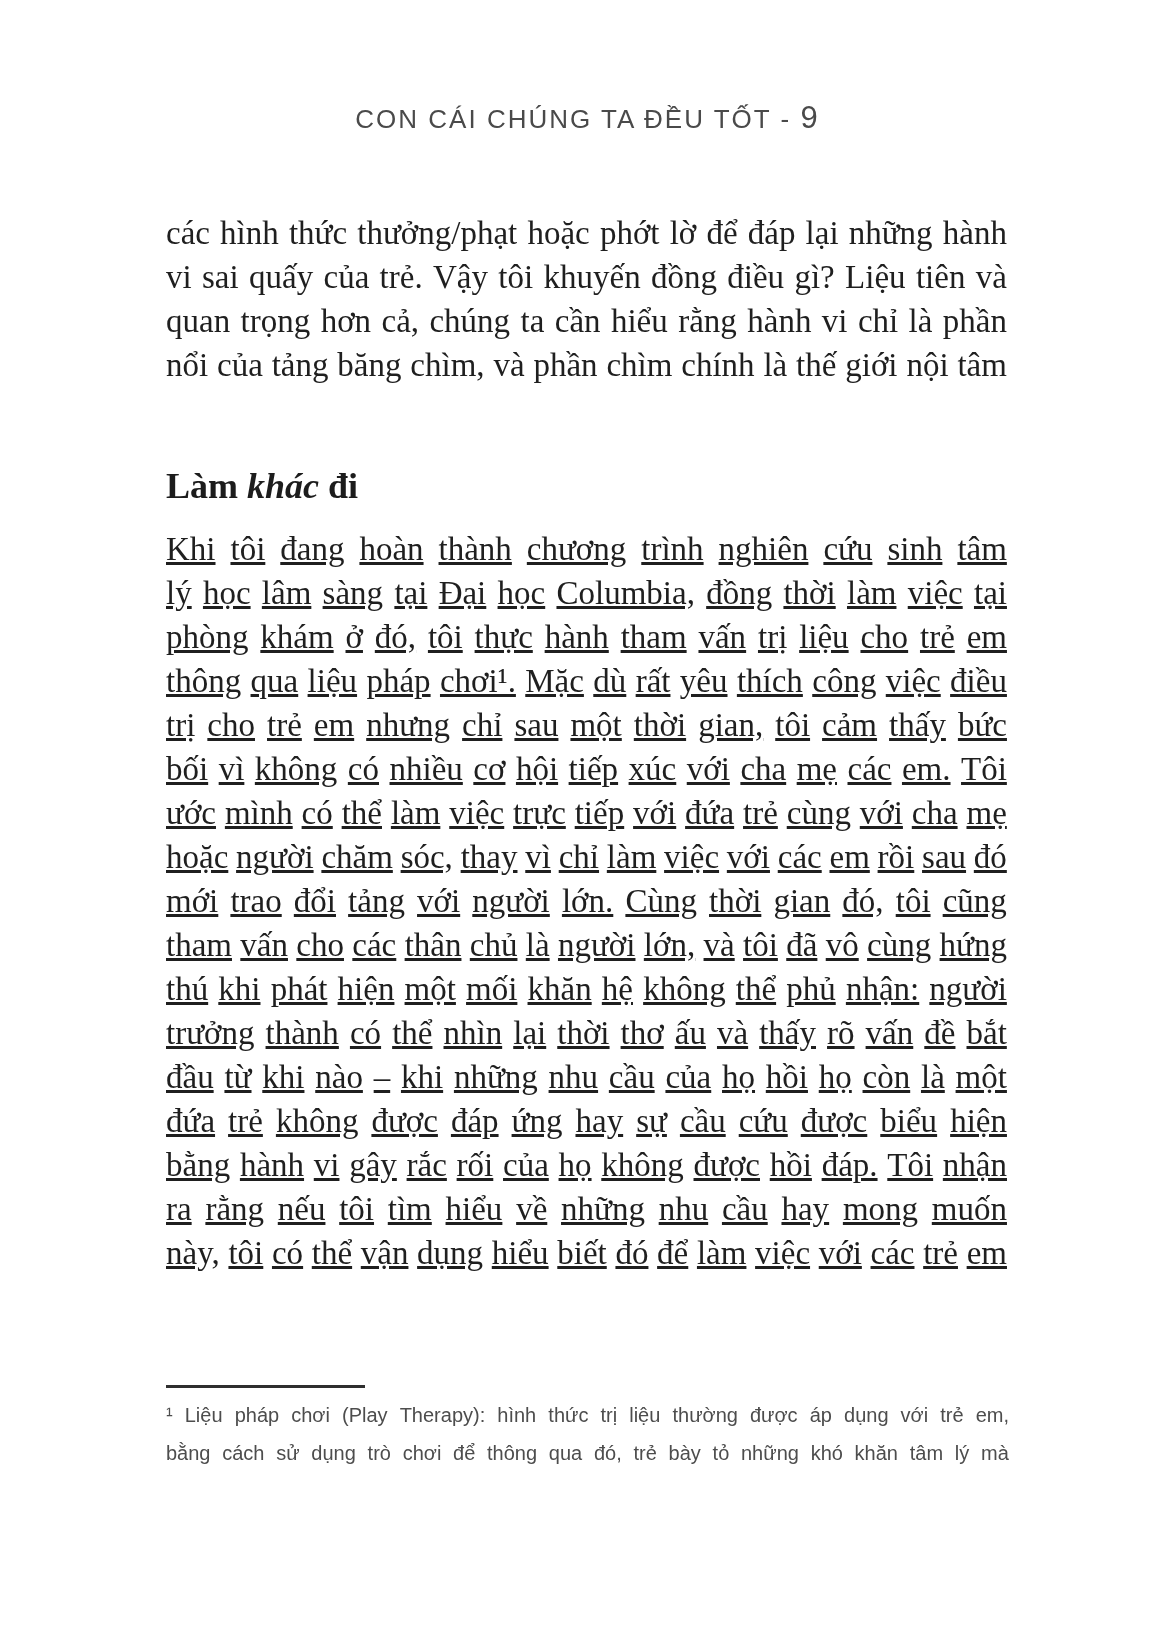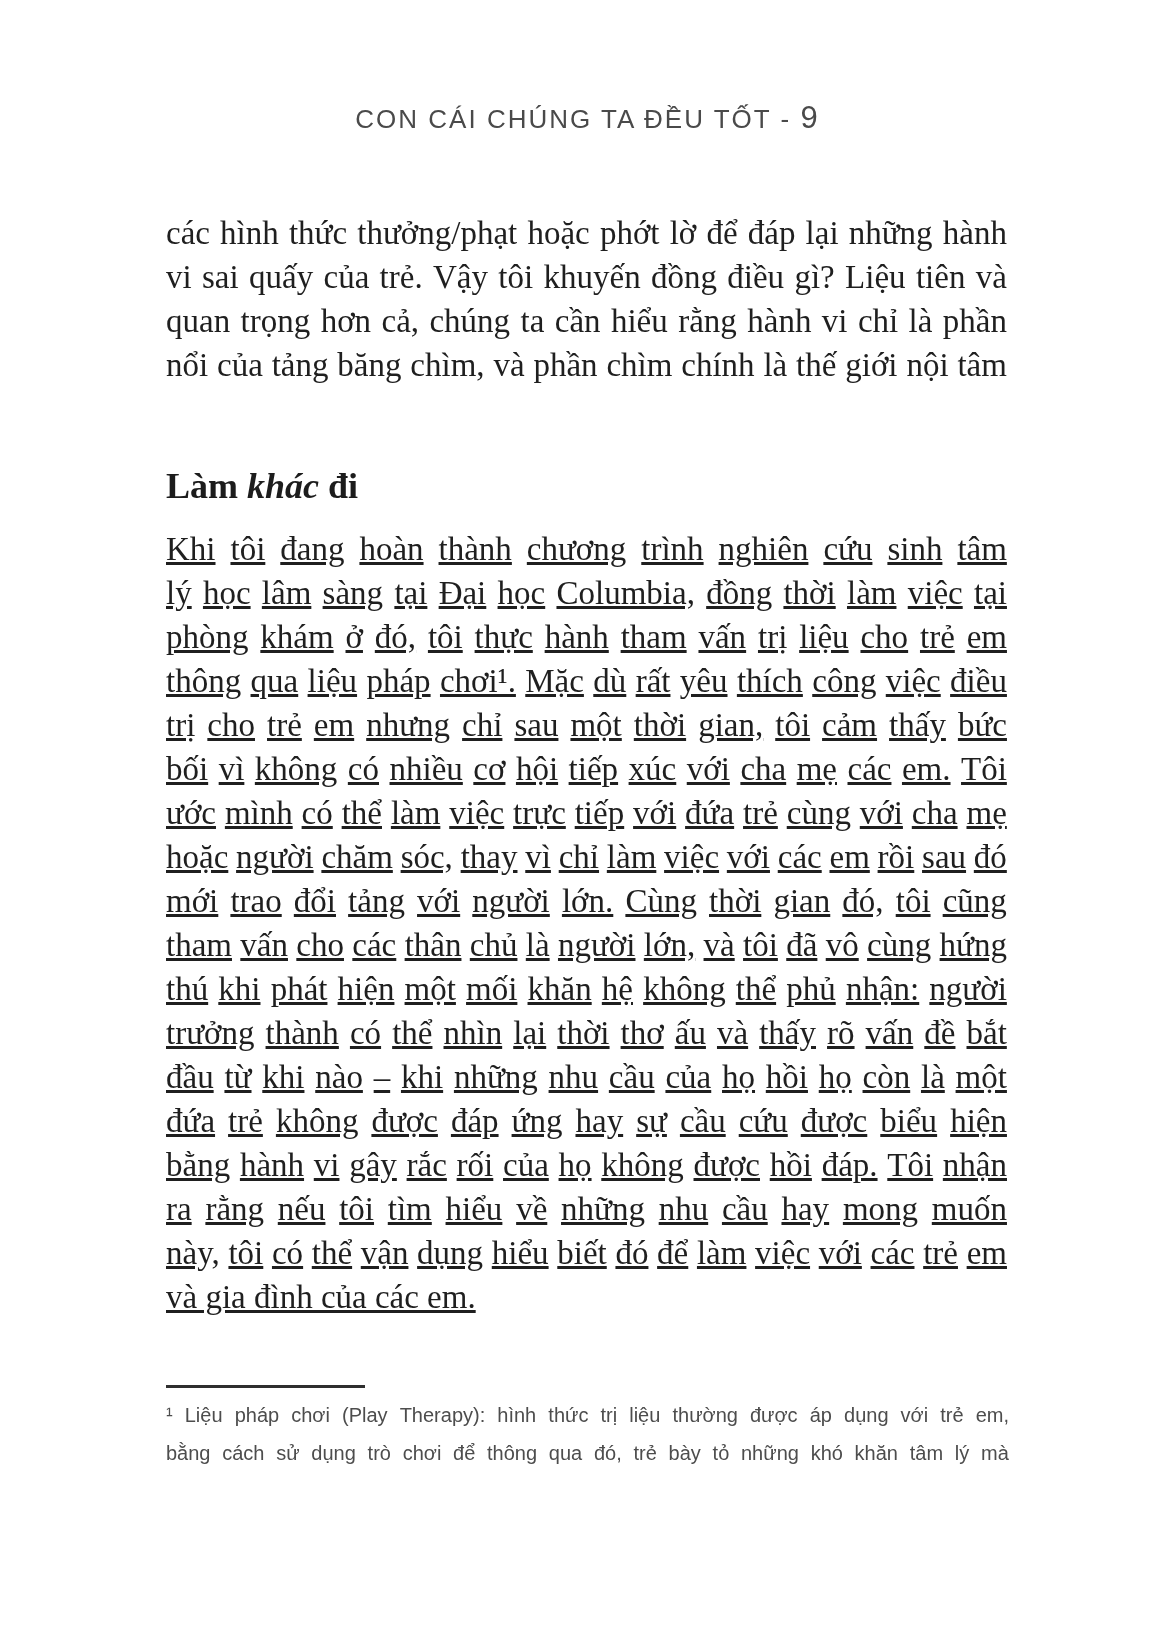--- a/index.html
+++ b/index.html
@@ -418,21 +418,20 @@
         <span>biết</span>
         <span>đó</span>
         <span>để</span>
         <span>làm</span>
         <span>việc</span>
         <span>với</span>
         <span>các</span>
         <span>trẻ</span>
         <span>em</span>
       </div>
-      <div class="tline last">và gia đình của các em.</div>
     </div>
 
   <div class="footnote-rule"></div>
 
   <div class="footnote">
       <div class="tline just">
         <span>¹</span>
         <span>Liệu</span>
         <span>pháp</span>
         <span>chơi</span>

